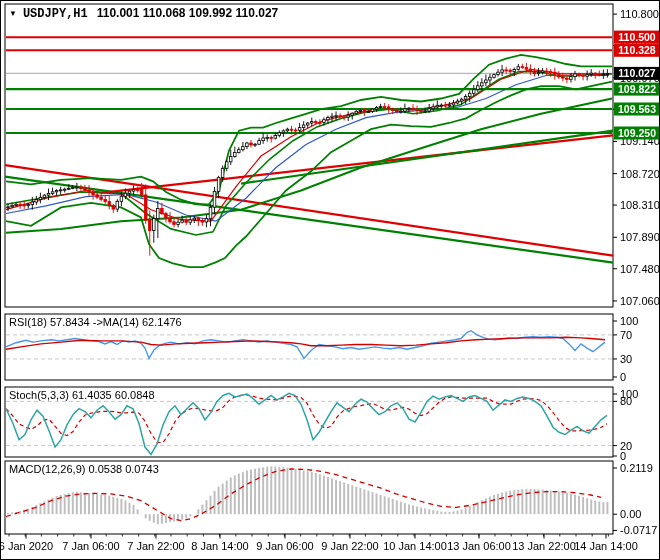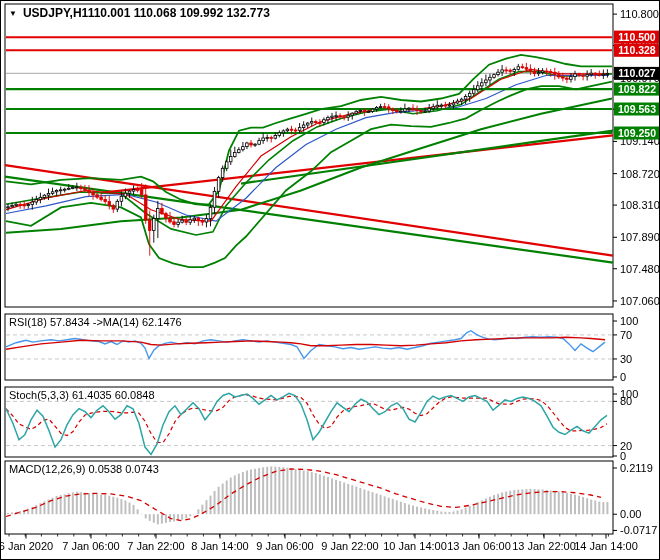--- a/index.html
+++ b/index.html
@@ -1,28 +1,28 @@
 <!DOCTYPE html>
 <html><head>
 <meta charset="utf-8">
 <style>
   html,body{margin:0;padding:0;background:#888;}
   .screen{position:relative;width:660px;height:560px;background:#ffffff;border:1px solid #000;box-sizing:border-box;overflow:hidden;font-family:"Liberation Sans",sans-serif;}
   .title{position:absolute;top:5px;left:8px;z-index:5;font-size:12px;font-weight:600;color:#000;white-space:nowrap;}
   .title .dd{font-size:8px;margin-right:6px;position:relative;top:-1px;cursor:pointer;}
-  .title .sym{}
+  .title .sym{margin-right:9px;font-family:Liberation Mono, monospace;}
   svg{position:absolute;top:0;left:0;}
   svg text{font-family:"Liberation Sans",sans-serif;}
 </style>
 </head>
 <body>
 
 <div class="screen">
   <div class="title">
-    <span class="dd">▼</span><span class="sym">USDJPY,H1</span><span>110.001 110.068 109.992 132.773</span>
+    <span class="dd">▼</span><span class="sym">USDJPY,H1</span><span>110.001 110.068 109.992 110.027</span>
   </div>
   <svg id="cv" width="660" height="560" viewBox="0 0 660 560">
       <rect x="4" y="3" width="608" height="303" fill="#fff" stroke="#000000" stroke-width="1"></rect>
       <rect x="4" y="313" width="608" height="66" fill="#fff" stroke="#000000" stroke-width="1"></rect>
       <rect x="4" y="386" width="608" height="70" fill="#fff" stroke="#000000" stroke-width="1"></rect>
       <rect x="4" y="460" width="608" height="73" fill="#fff" stroke="#000000" stroke-width="1"></rect>
       <g>
         <line x1="5" x2="611" y1="72.40394836750185" y2="72.40394836750185" stroke="#b8b8b8" stroke-width="1.2"></line>
         <g>
           <polyline points="4,164.2 612,254.7" fill="none" stroke="#e00000" stroke-width="2.2"></polyline>

